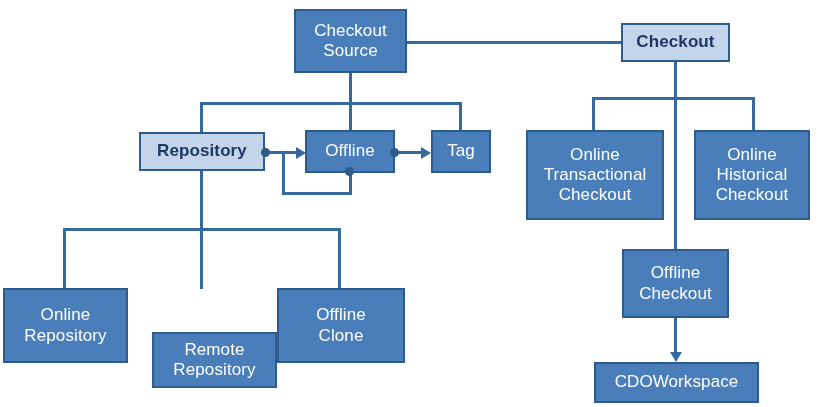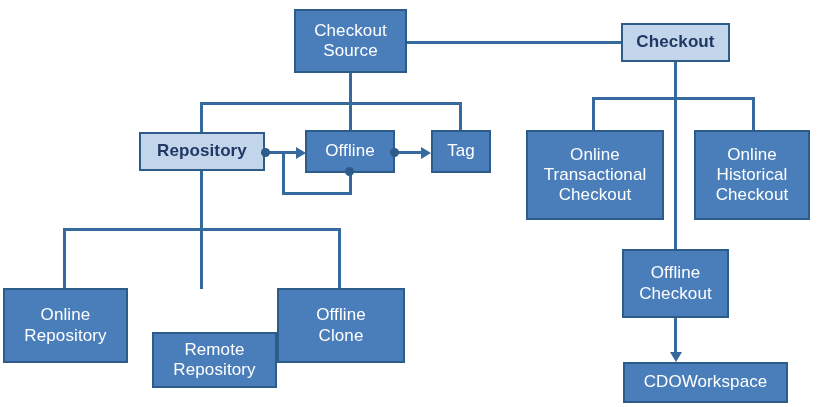--- a/index.html
+++ b/index.html
@@ -160,17 +160,17 @@
     <span class="label">Online
 Historical
 Checkout</span>
   </div>
 
   <div class="node" style="left:622px; top:249px; width:107px; height:69px;">
     <span class="label">Offline
 Checkout</span>
   </div>
 
-  <div class="node" style="left:594px; top:362px; width:165px; height:41px;margin-left:29px;">
+  <div class="node" style="left:594px; top:362px; width:165px; height:41px;">
     <span class="label">CDOWorkspace</span>
   </div>
 
 </div>
 
 </body></html>

